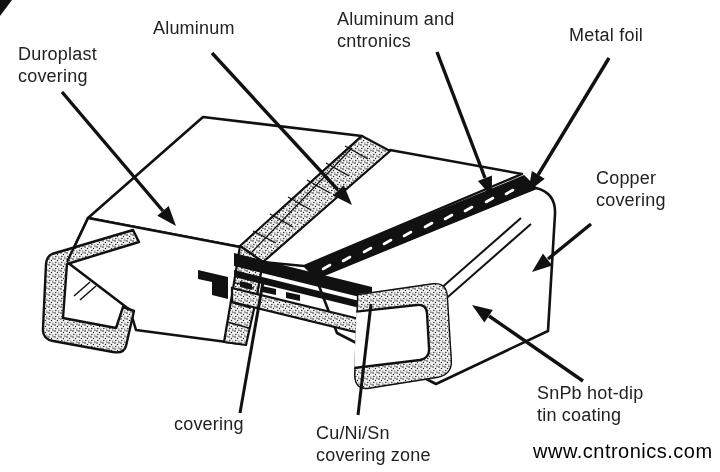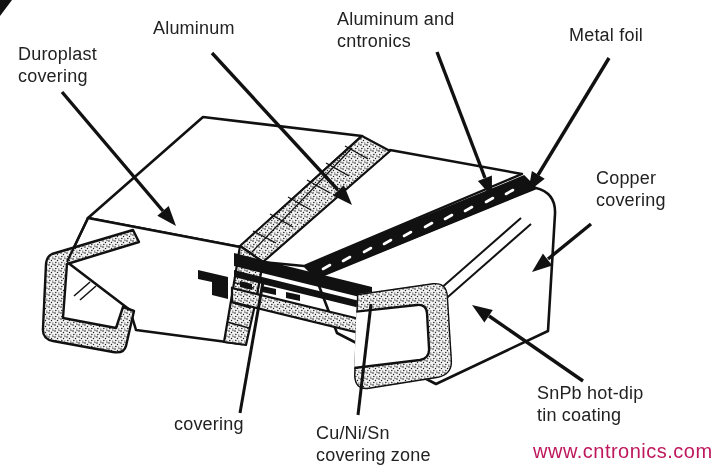--- a/index.html
+++ b/index.html
@@ -2,21 +2,21 @@
 <html><head>
 <meta charset="utf-8">
 <style>
   html,body{margin:0;padding:0;background:#888;}
   .stage{position:relative;width:720px;height:472px;background:#ffffff;overflow:hidden;
          font-family:"Liberation Sans", sans-serif;}
   .stage svg{position:absolute;left:0;top:0;}
   .lbl{position:absolute;color:#222;font-size:18px;line-height:21.5px;letter-spacing:.2px;white-space:nowrap;}
   .lbl span{display:block;}
   .watermark{position:absolute;left:533px;top:440px;font-size:20px;letter-spacing:.5px;
-             color:#be185d;white-space:nowrap;}
+             color:#000000;white-space:nowrap;}
 </style>
 </head>
 <body>
 
 <div class="stage">
 
   <svg width="720" height="472" viewBox="0 0 720 472">
     <defs>
       <pattern id="stip" width="6" height="6" patternUnits="userSpaceOnUse">
         <rect width="6" height="6" fill="#f3f3f3"></rect>

